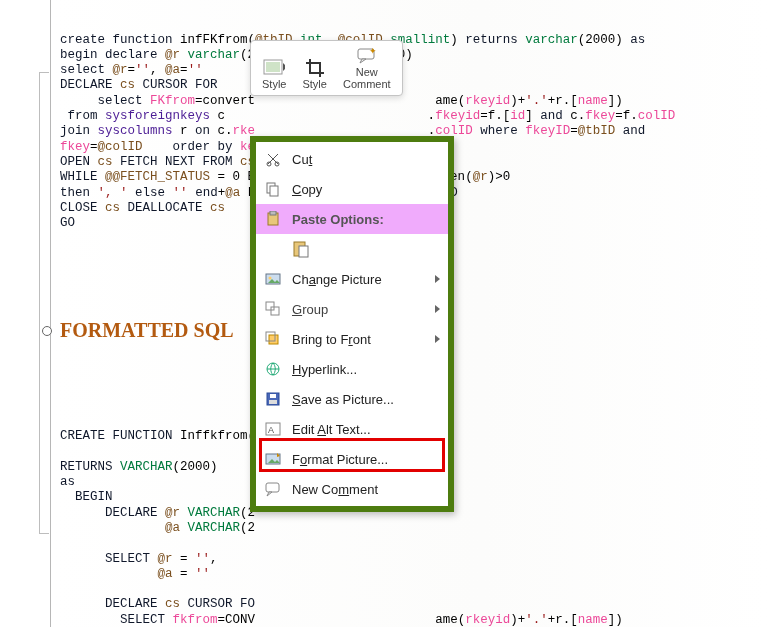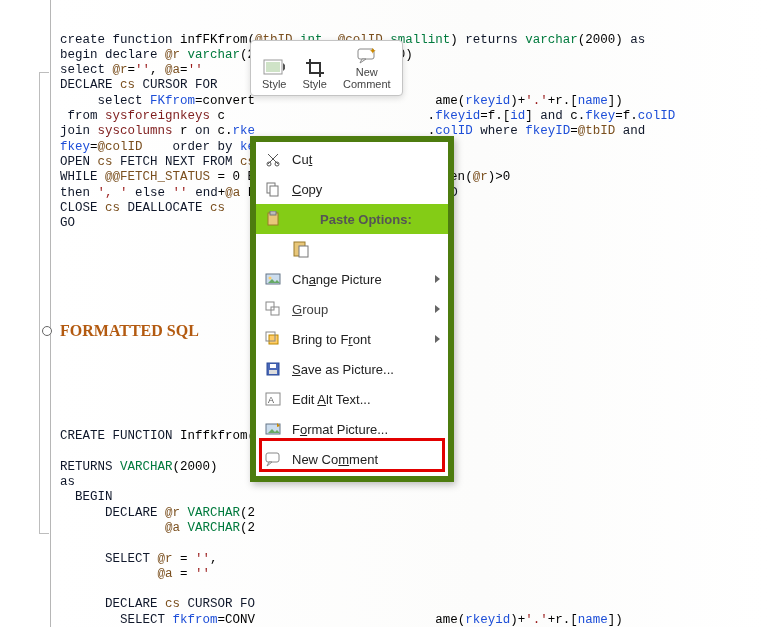--- a/index.html
+++ b/index.html
@@ -34,26 +34,26 @@
     font-size: 12.5px;
     line-height: 15.3px;
     white-space: pre;
     color: #000;
   }
   .kw  { color: #0f172a; }
   .fn  { color: #000000; }
   .ty  { color: #007a3d; }
   .var { color: #7a4f1e; }
   .lit { color: #9a1a1a; }
-  .tbl { color: #7f1d1d; }
-  .col { color: #1d4ed8; }
+  .tbl { color: #4c1d95; }
+  .col { color: #ec4899; }
   .formatted-heading {
     font-family: Georgia, serif;
     font-weight: bold;
-    font-size: 16px;
+    font-size: 20px;
     color: #b35a10;
   }
   .bullet {
     position: absolute;
     left: 42px; top: 326px;
     width: 8px; height: 8px;
     border: 1px solid #666;
     border-radius: 50%;
     background: #fff;
   }
@@ -96,21 +96,21 @@
     font-size: 13px;
   }
   .cm-row {
     display: flex;
     align-items: center;
     height: 30px;
     padding: 0 8px 0 6px;
     position: relative;
     color: #222;
   }
-  .cm-row.header { background: #84cc16; font-weight: 600; color: #555; gap: 28px;}
+  .cm-row.header { background: #f0abfc; font-weight: 600; color: #555;}
   .cm-icon {
     width: 22px; height: 22px;
     display: flex; align-items: center; justify-content: center;
     margin-right: 8px;
     flex: none;
   }
   .cm-label { flex: 1; white-space: nowrap; }
   .cm-label u { text-decoration: underline; }
   .cm-arrow {
     width: 0; height: 0;
@@ -239,20 +239,29 @@
           <rect x="4" y="4" width="9" height="9" fill="#fc6" stroke="#b80"></rect>
           <rect x="1" y="1" width="9" height="9" fill="none" stroke="#888"></rect>
         </svg>
       </span>
     <span class="cm-label">Bring to F<u>r</u>ont</span>
     <span class="cm-arrow"></span>
   </div>
   <div class="cm-row">
     <span class="cm-icon">
         <svg width="16" height="16">
+          <circle cx="8" cy="8" r="6" fill="none" stroke="#2a7"></circle>
+          <path d="M2 8h12M8 2c3 3 3 9 0 12M8 2c-3 3-3 9 0 12" stroke="#2a7" fill="none"></path>
+        </svg>
+      </span>
+    <span class="cm-label"><u>H</u>yperlink...</span>
+  </div>
+  <div class="cm-row">
+    <span class="cm-icon">
+        <svg width="16" height="16">
           <rect x="2" y="2" width="12" height="12" fill="#4a68b8" stroke="#2a4a98"></rect>
           <rect x="5" y="3" width="6" height="4" fill="#fff"></rect>
           <rect x="4" y="9" width="8" height="4" fill="#ddd"></rect>
         </svg>
       </span>
     <span class="cm-label"><u>S</u>ave as Picture...</span>
   </div>
   <div class="cm-row">
     <span class="cm-icon">
         <svg width="16" height="16">

